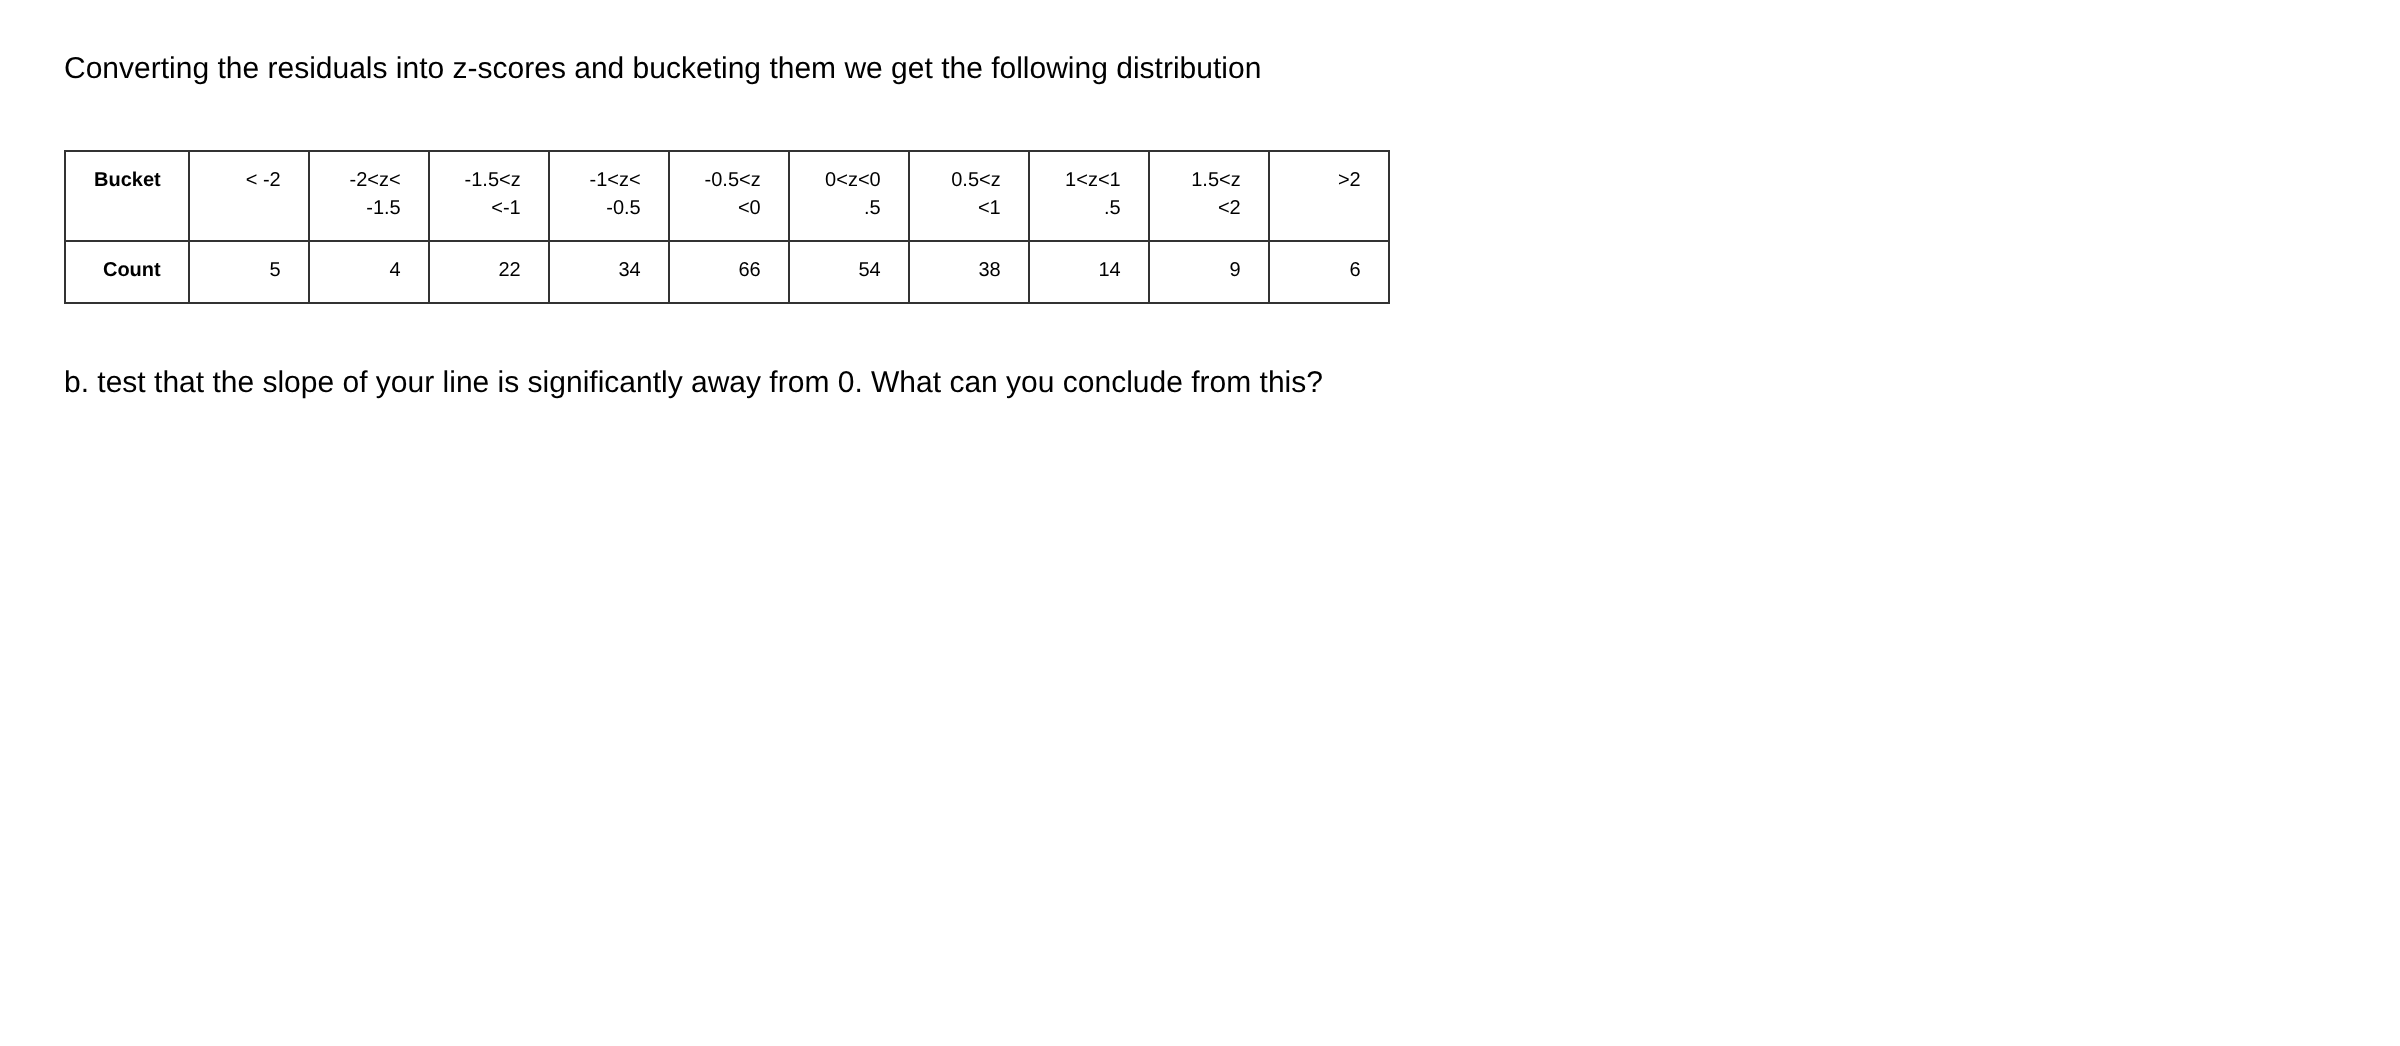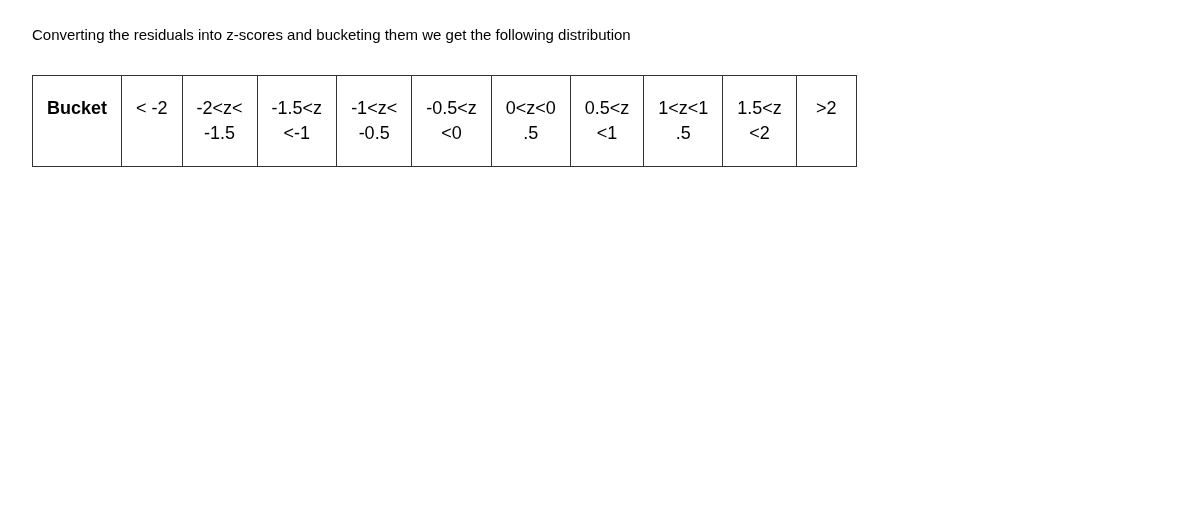--- a/index.html
+++ b/index.html
@@ -23,26 +23,26 @@
       margin-bottom: 28px;
     }
 
     table {
       border-collapse: collapse;
       border: 1.5px solid #333;
     }
 
     table td {
       border: 1.5px solid #333;
-      padding: 20px 14px;
+      padding: 8px 14px;
       vertical-align: middle;
-      font-size: 18px;
+      font-size: 10px;
       line-height: 1.4;
       min-width: 60px;
-      text-align: center;
+      text-align: right;
     }
 
     table td.header-cell {
       font-weight: bold;
     }
 
     table tr:first-child td {
       vertical-align: top;
     }
 
@@ -77,18 +77,32 @@
       <td>-2&lt;z&lt;<br>-1.5</td>
       <td>-1.5&lt;z<br>&lt;-1</td>
       <td>-1&lt;z&lt;<br>-0.5</td>
       <td>-0.5&lt;z<br>&lt;0</td>
       <td>0&lt;z&lt;0<br>.5</td>
       <td>0.5&lt;z<br>&lt;1</td>
       <td>1&lt;z&lt;1<br>.5</td>
       <td>1.5&lt;z<br>&lt;2</td>
       <td>&gt;2</td>
     </tr>
+    <tr>
+      <td class="header-cell">Count</td>
+      <td>5</td>
+      <td>4</td>
+      <td>22</td>
+      <td>34</td>
+      <td>66</td>
+      <td>54</td>
+      <td>38</td>
+      <td>14</td>
+      <td>9</td>
+      <td>6</td>
+    </tr>
   </tbody>
     </table>
 </div>
 
 <div class="questions">
+  <p class="question">b. test that the slope of your line is significantly away from 0. What can you conclude from this?</p>
 </div>
 
 </body></html>

